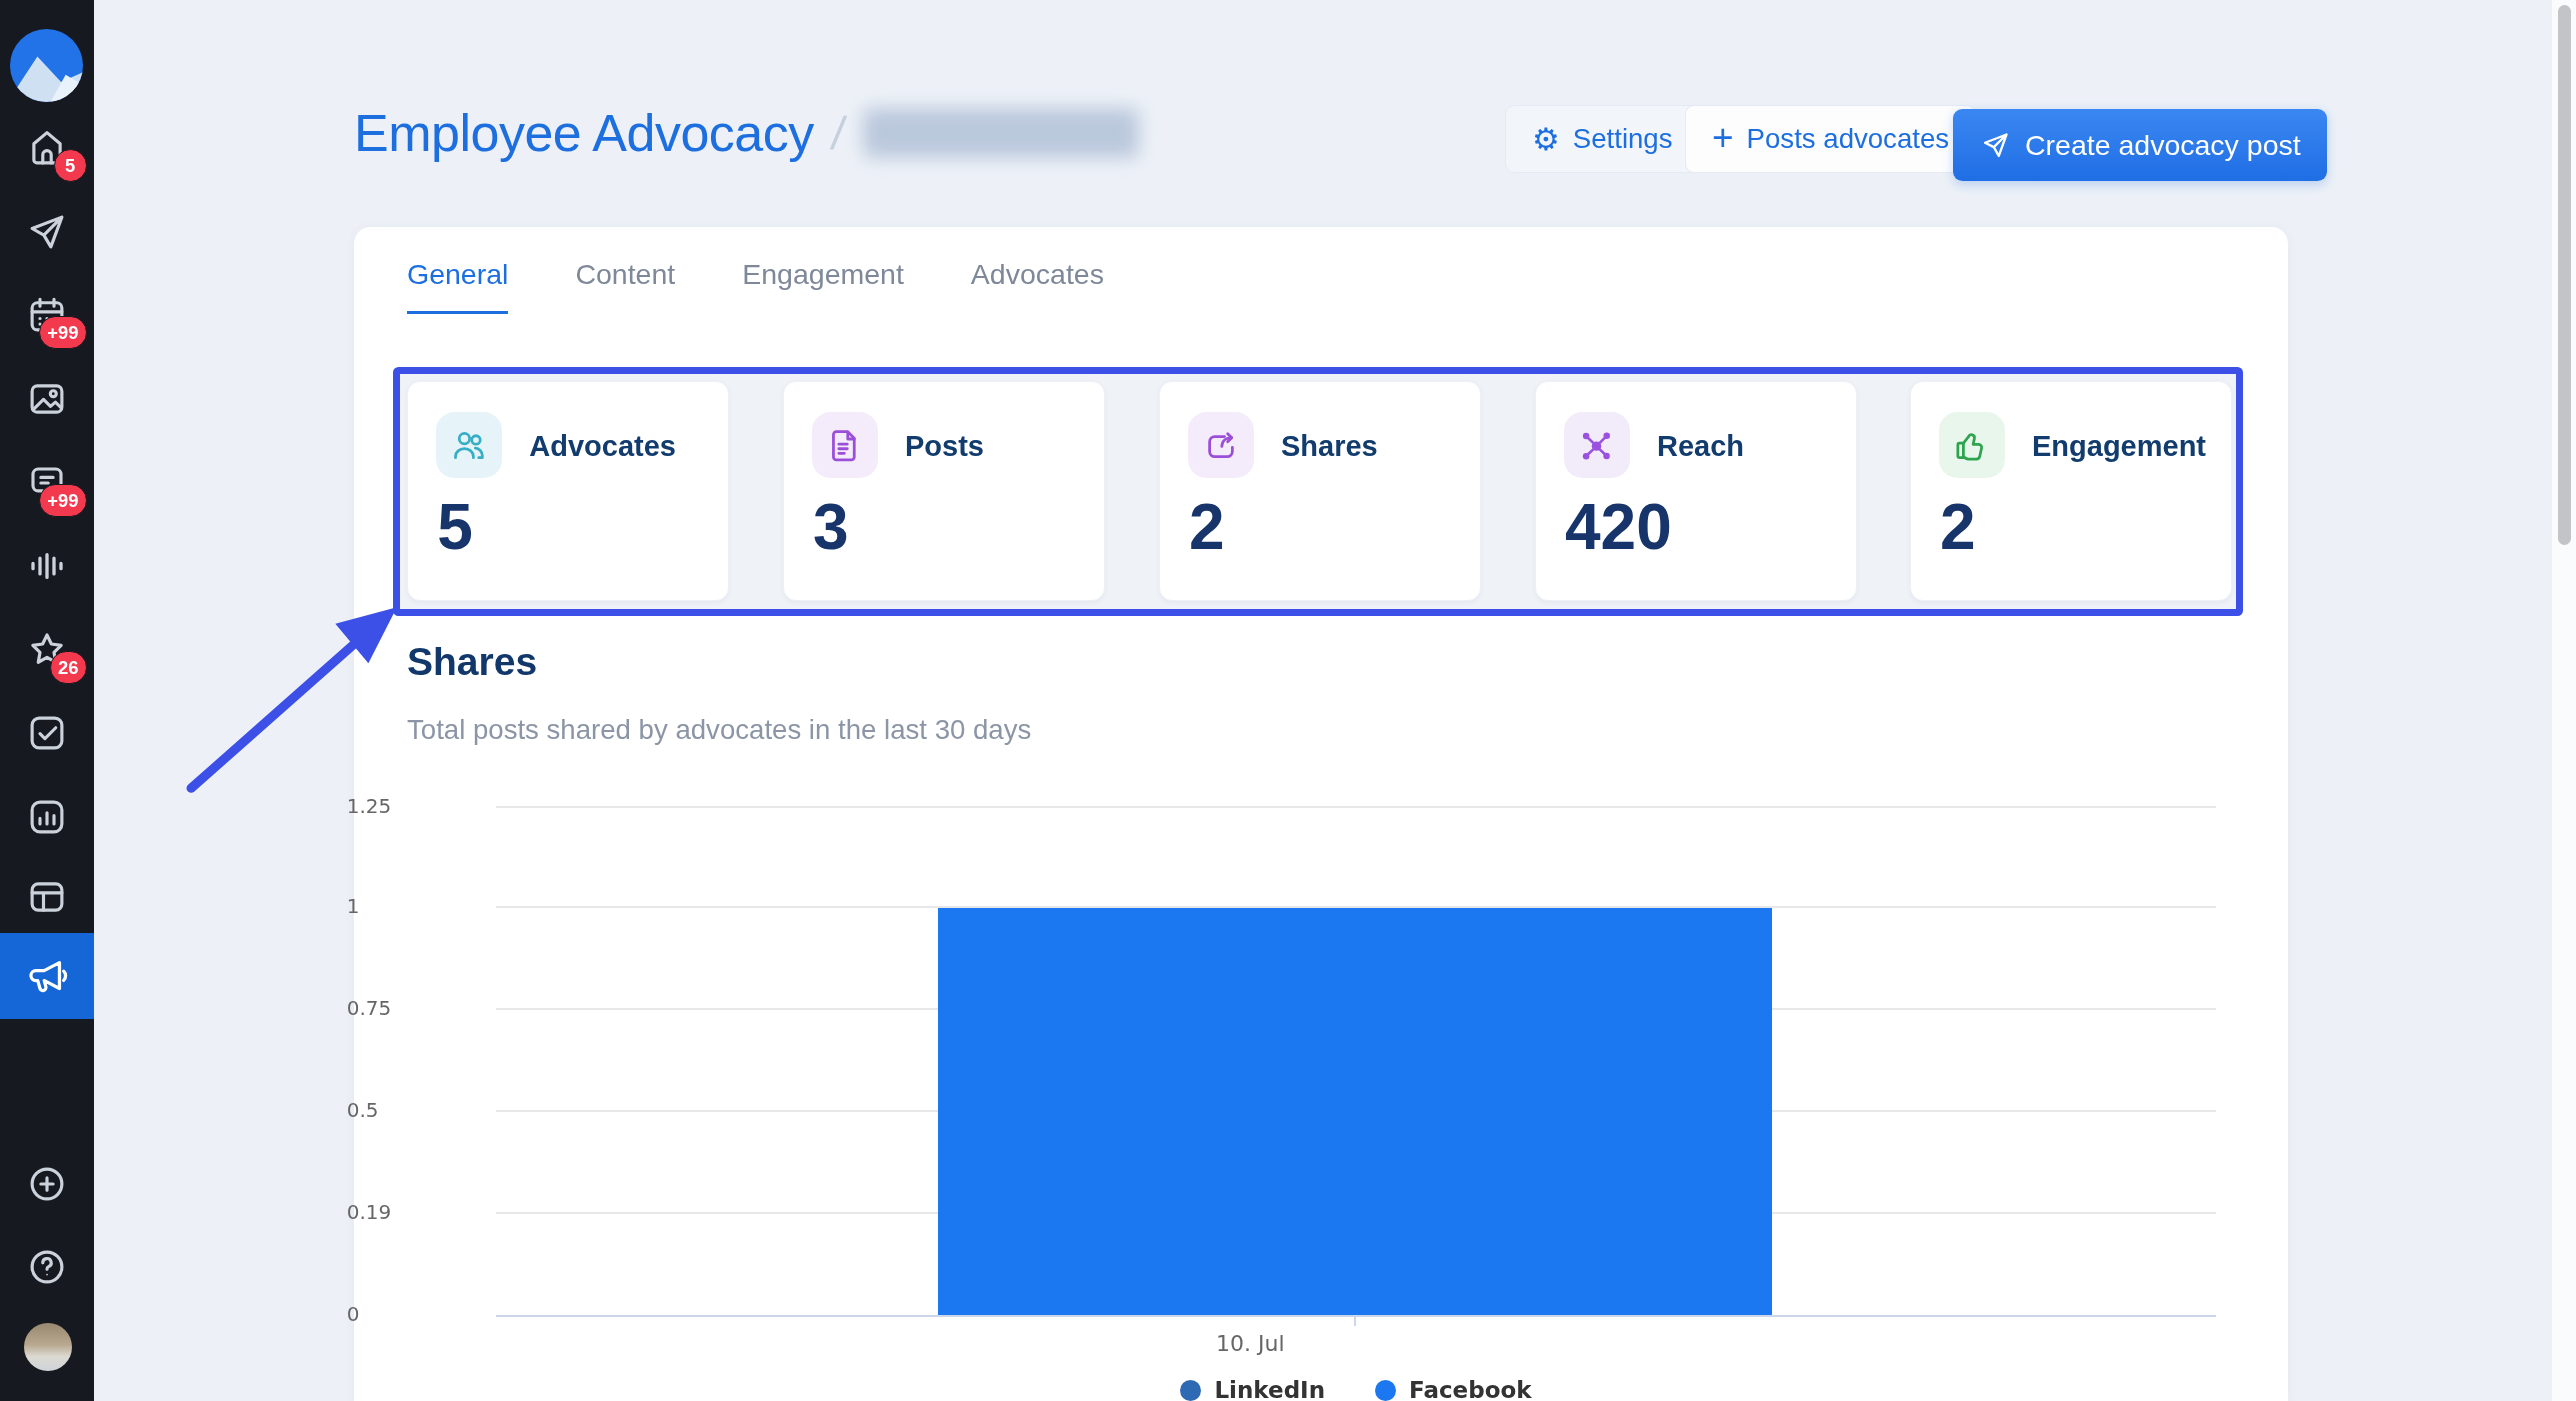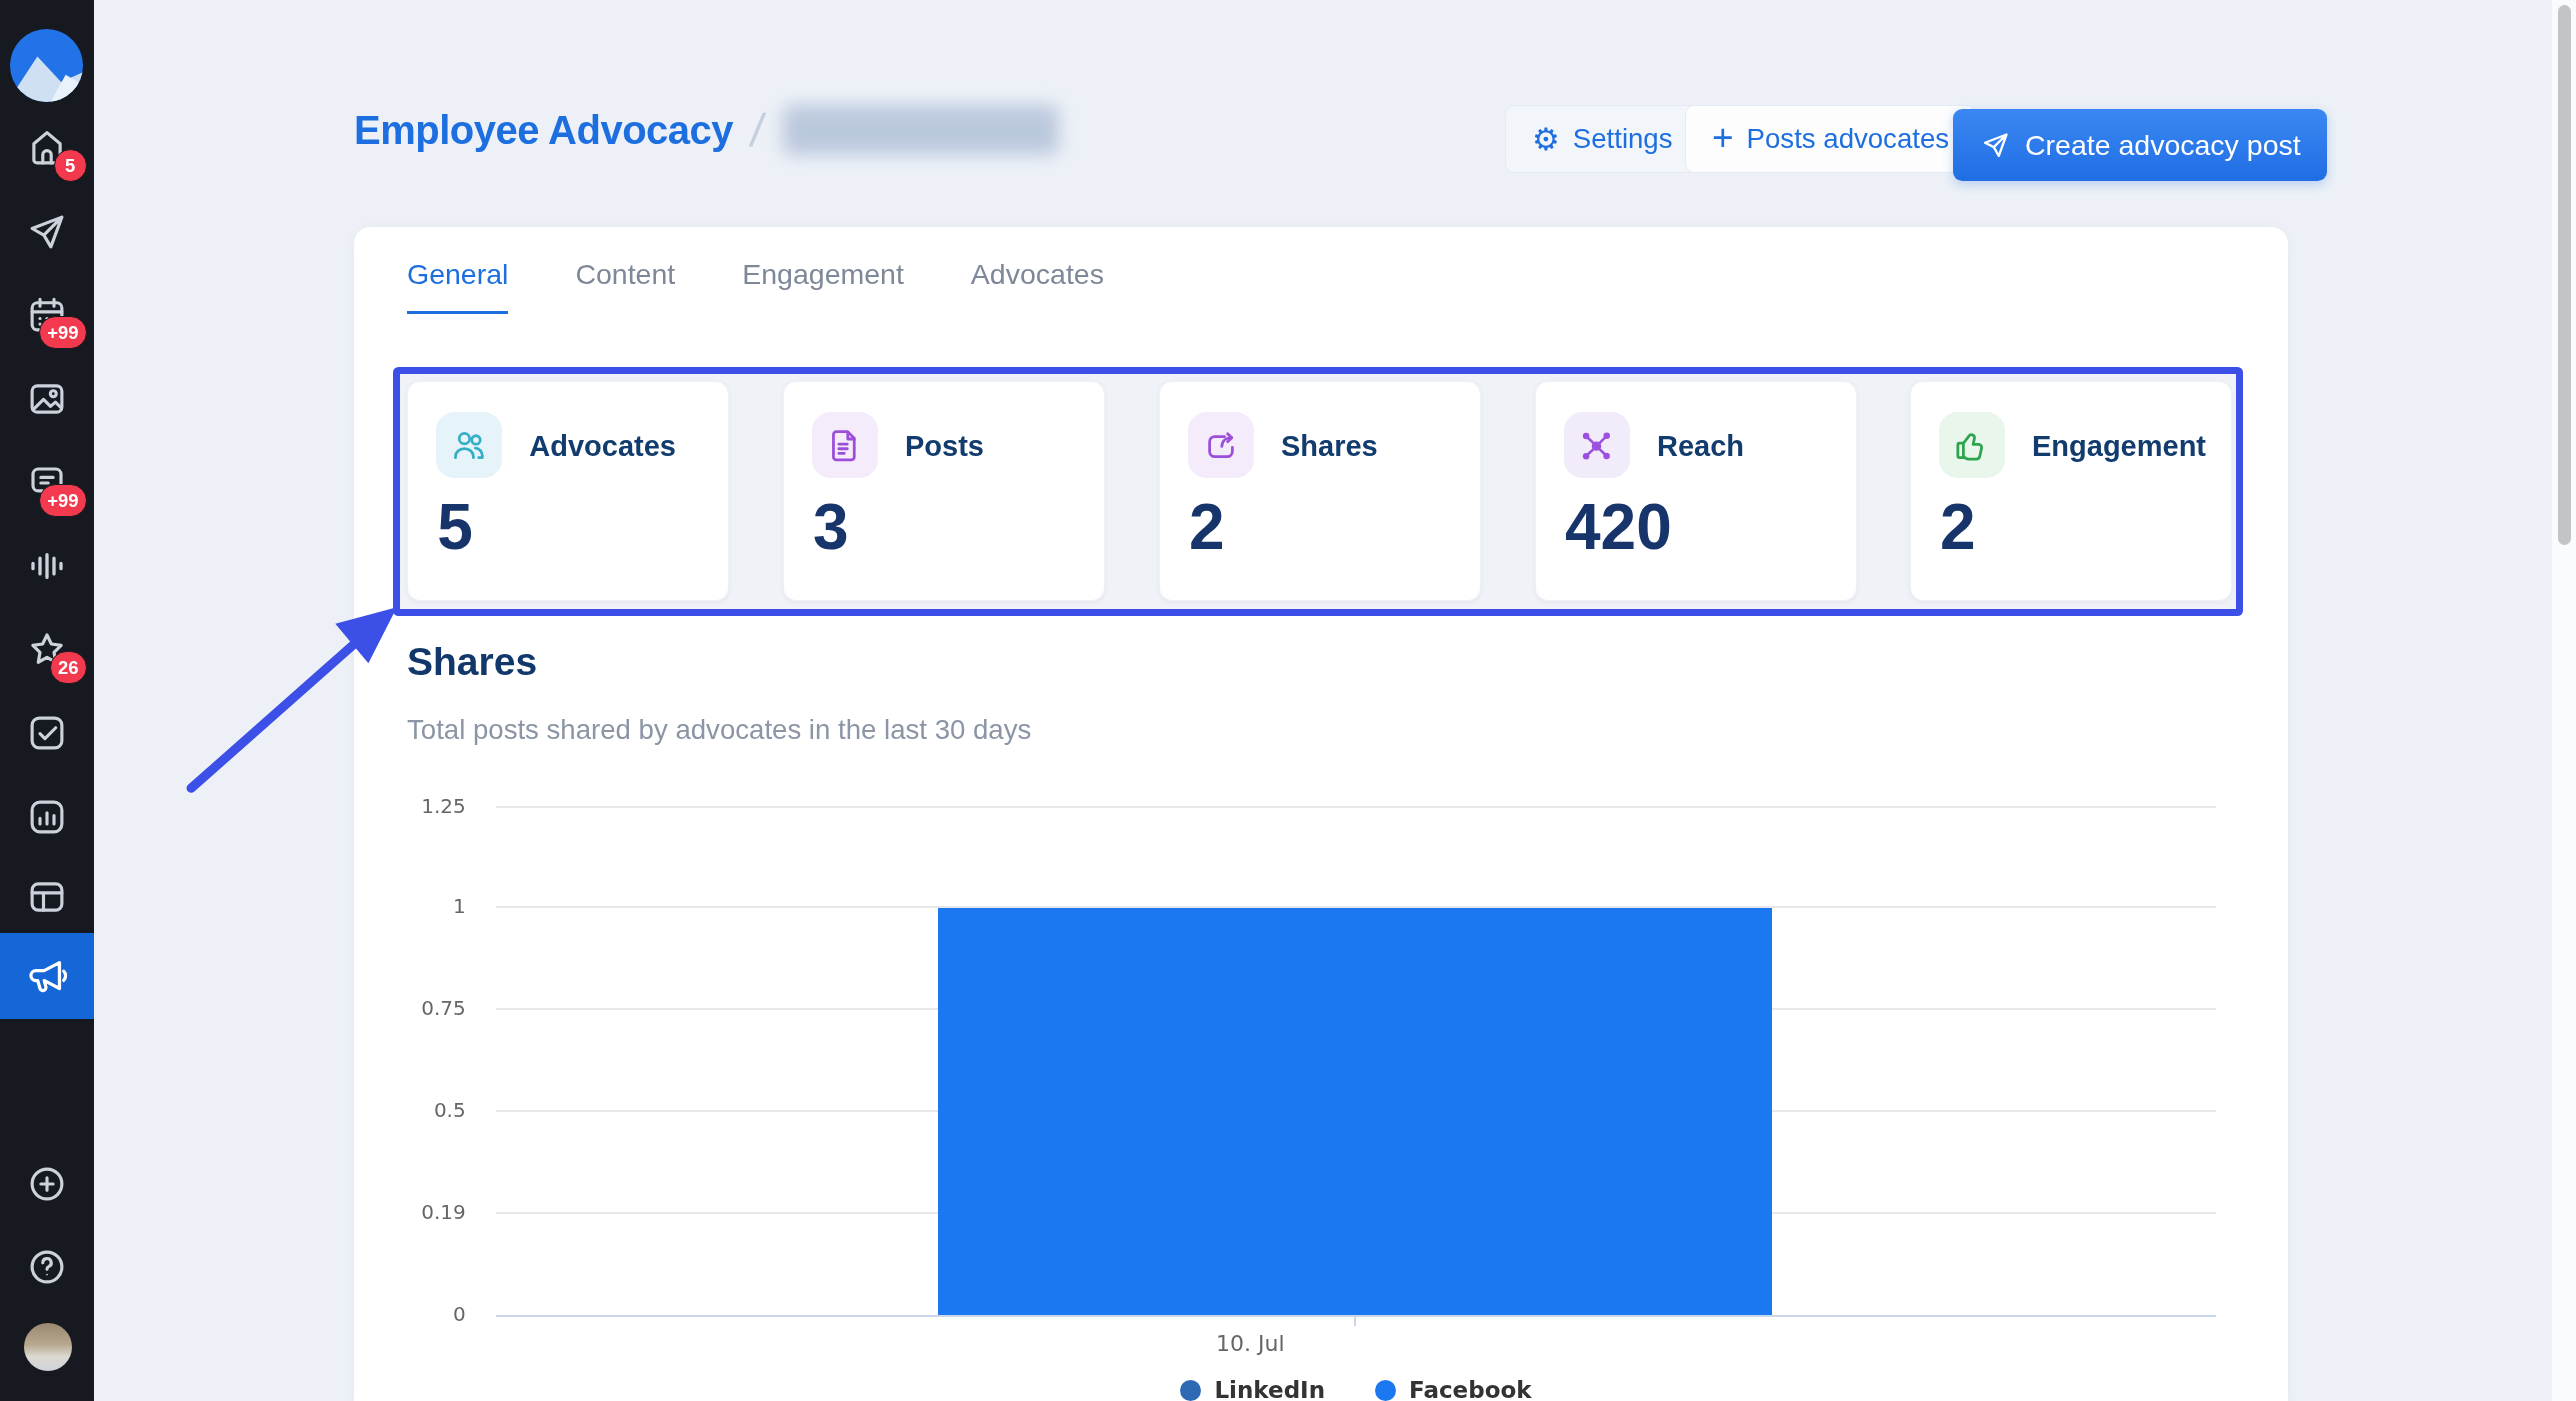--- a/index.html
+++ b/index.html
@@ -14,21 +14,21 @@
   .badge { position:absolute; min-width:33px; height:33px; padding:0 7.3px; border-radius:18.4px; background:#f2394d;
            color:#fff; font-size:18.4px; font-weight:bold; display:flex; align-items:center; justify-content:center;
            right:7.3px; bottom:1.8px; border:1.8px solid #16191f; }
   .side-active { position:absolute; left:0; top:933px; width:94px; height:86px; background:#1566d6; display:flex; align-items:center; justify-content:center; cursor:pointer; }
   .logo-wrap { position:absolute; left:10px; top:29px; width:73px; height:73px; cursor:pointer; }
   .avatar { position:absolute; left:24px; top:1323px; width:48px; height:48px; border-radius:50%;
             background:linear-gradient(180deg,#9a8871 0%, #b7a88f 45%, #dcd9d2 70%, #cfd4d8 100%); cursor:pointer; }
 
   
   .header-row { position:absolute; left:354px; top:103px; display:flex; align-items:center; gap:18.4px; z-index:5; }
-  .page-title { font-size:40px; font-weight:bold; color:#1d6fe0; letter-spacing:-0.5px; }
+  .page-title { font-size:52px; font-weight:normal; color:#1d6fe0; letter-spacing:-0.5px; }
   .slash { font-size:46px; font-weight:300; color:#c6cfdc; transform:skewX(-8deg); }
   .blur-blob { width:276px; height:50px; border-radius:7.3px; background:#b2c1d8; filter:blur(9.2px); opacity:.85; }
 
   .btn { position:absolute; top:105px; height:68px; display:inline-flex; align-items:center; gap:13px;
          border-radius:9.2px; font-size:27.6px; color:#1d6fe0; padding:0 26px; cursor:pointer; white-space:nowrap; z-index:5; }
   .btn-settings { left:1505px; background:#f2f5fa; border:1.8px solid #e4eaf3; }
   .btn-invite   { left:1685px; background:#fdfdfe; border:1.8px solid #e4eaf3; }
   .btn-create   { left:1953px; top:103px; height:72px; background:linear-gradient(180deg,#3b87f2,#1f6ee4);
                   color:#fff; border:none; box-shadow:0 3.7px 11px rgba(31,110,228,.25); font-size:28.5px;margin-top:6px; }
   .gear-glyph { font-size:31px; line-height:1; color:#1d6fe0; }
@@ -50,21 +50,21 @@
   .stat-icon { position:absolute; left:27.6px; top:30px; width:66px; height:66px; border-radius:18.4px;
                display:flex; align-items:center; justify-content:center; }
   .stat-label { position:absolute; left:121px; top:48px; font-size:29px; font-weight:bold; color:#123c6d; }
   .stat-value { position:absolute; left:29px; top:108px; font-size:64px; font-weight:bold; color:#17356b; }
 
   
   .section-title { position:absolute; left:53px; top:413px; font-size:39px; font-weight:bold; color:#12386b; }
   .section-sub   { position:absolute; left:53px; top:487px; font-size:27.6px; color:#8b95a5; }
 
   
-  .ytick { position:absolute; width:119px; text-align:right; font-family:"DejaVu Sans", sans-serif;
+  .ytick { position:absolute; width:119px; font-family:"DejaVu Sans", sans-serif;
            font-size:20px; color:#666; }
   .gridline { position:absolute; left:142px; width:1720px; height:1.8px; background:#e8e8e8; }
   .gridline.zero { background:#ccd6eb; }
   .bar { position:absolute; left:584px; top:681px; width:834px; height:407px; background:#1b78f0; cursor:pointer; }
   .xtick-mark { position:absolute; left:1000px; top:1090px; width:1.8px; height:9.2px; background:#ccd6eb; }
   .xtick-label { position:absolute; left:862px; top:1104px; width:276px; text-align:left;
                  font-family:"DejaVu Sans", sans-serif; font-size:22px; color:#666; }
   .legend { position:absolute; left:142px; top:1150px; width:1720px; display:flex; justify-content:center; gap:50px; }
   .legend-item { display:flex; align-items:center; gap:13px; cursor:pointer; }
   .legend-dot { width:21px; height:21px; border-radius:50%; }

